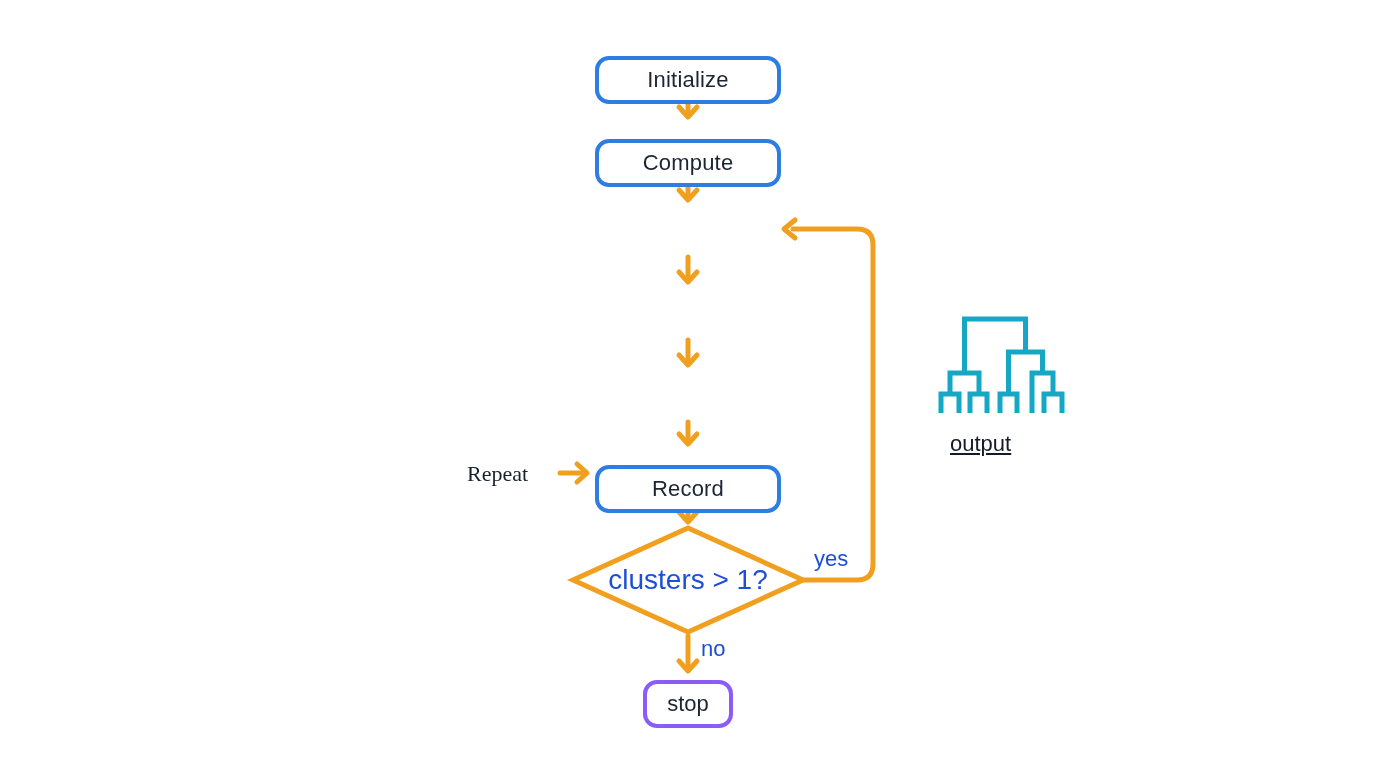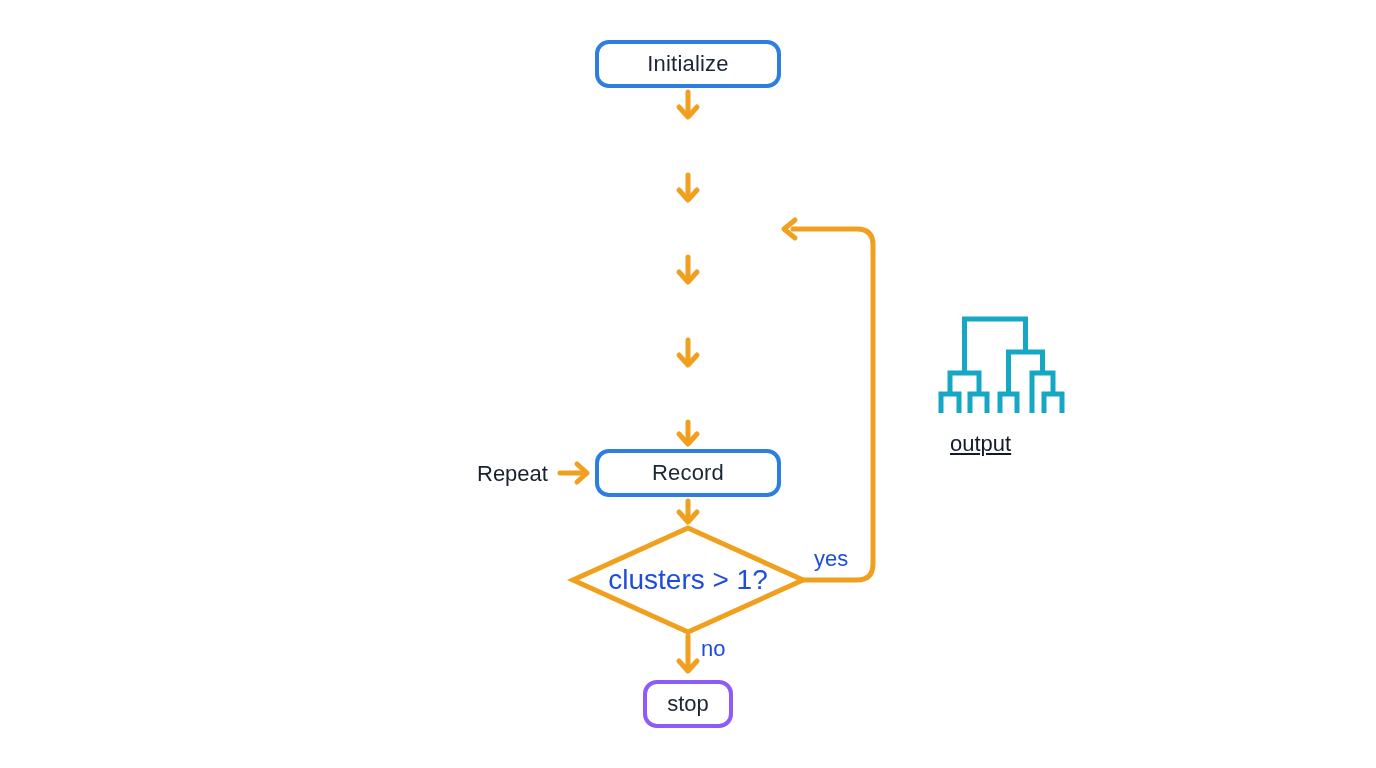--- a/index.html
+++ b/index.html
@@ -30,20 +30,21 @@
     box-sizing: border-box;
     border: 4px solid #2E7DE1;
     border-radius: 14px;
     background: #ffffff;
     display: flex;
     align-items: center;
     justify-content: center;
     font-size: 22px;
     color: #1B2534;
     letter-spacing: 0.2px;
+    margin-top: 16px;
   }
   .stop-box {
     position: absolute;
     left: 643px;
     top: 680px;
     width: 90px;
     height: 48px;
     box-sizing: border-box;
     border: 4px solid #8b5cf6;
     border-radius: 14px;
@@ -71,21 +72,21 @@
     font-size: 22px;
     color: #1d4ed8;
   }
   .edge-label.yes { left: 814px; top: 546px; }
   .edge-label.no  { left: 701px; top: 636px; }
   .side-label {
     position: absolute;
     font-size: 22px;
     color: #18212E;
   }
-  .side-label.repeat { left: 477px; top: 461px; }
+  .side-label.repeat { left: 467px; top: 461px; font-family: Liberation Serif, serif; }
   .side-label.output {
     left: 950px; top: 431px;
     width: 100px;
     text-align: left;
     color: #141B26;
     text-decoration: underline;
   }
 </style>
 </head>
 <body>
@@ -141,20 +142,21 @@
       <path d="M950 394 V373 H979 V394"></path>
       <path d="M1000 413 V394 H1017 V413"></path>
       <path d="M1044 413 V394 H1062 V413"></path>
       <path d="M1032 413 V373 H1053 V394"></path>
       <path d="M1008.5 394 V352 H1042.5 V373"></path>
       <path d="M964.5 373 V319 H1025.5 V352"></path>
     </g>
   </svg>
 
   <div class="flow-box" style="top:40px">Initialize</div>
+  <div class="flow-box" style="top:123px">Compute</div>
   <div class="flow-box" style="top:449px">Record</div>
 
   <div class="decision-label">clusters &gt; 1?</div>
 
   <div class="edge-label yes">yes</div>
   <div class="edge-label no">no</div>
 
   <div class="side-label repeat">Repeat</div>
   <div class="side-label output">output</div>
 

